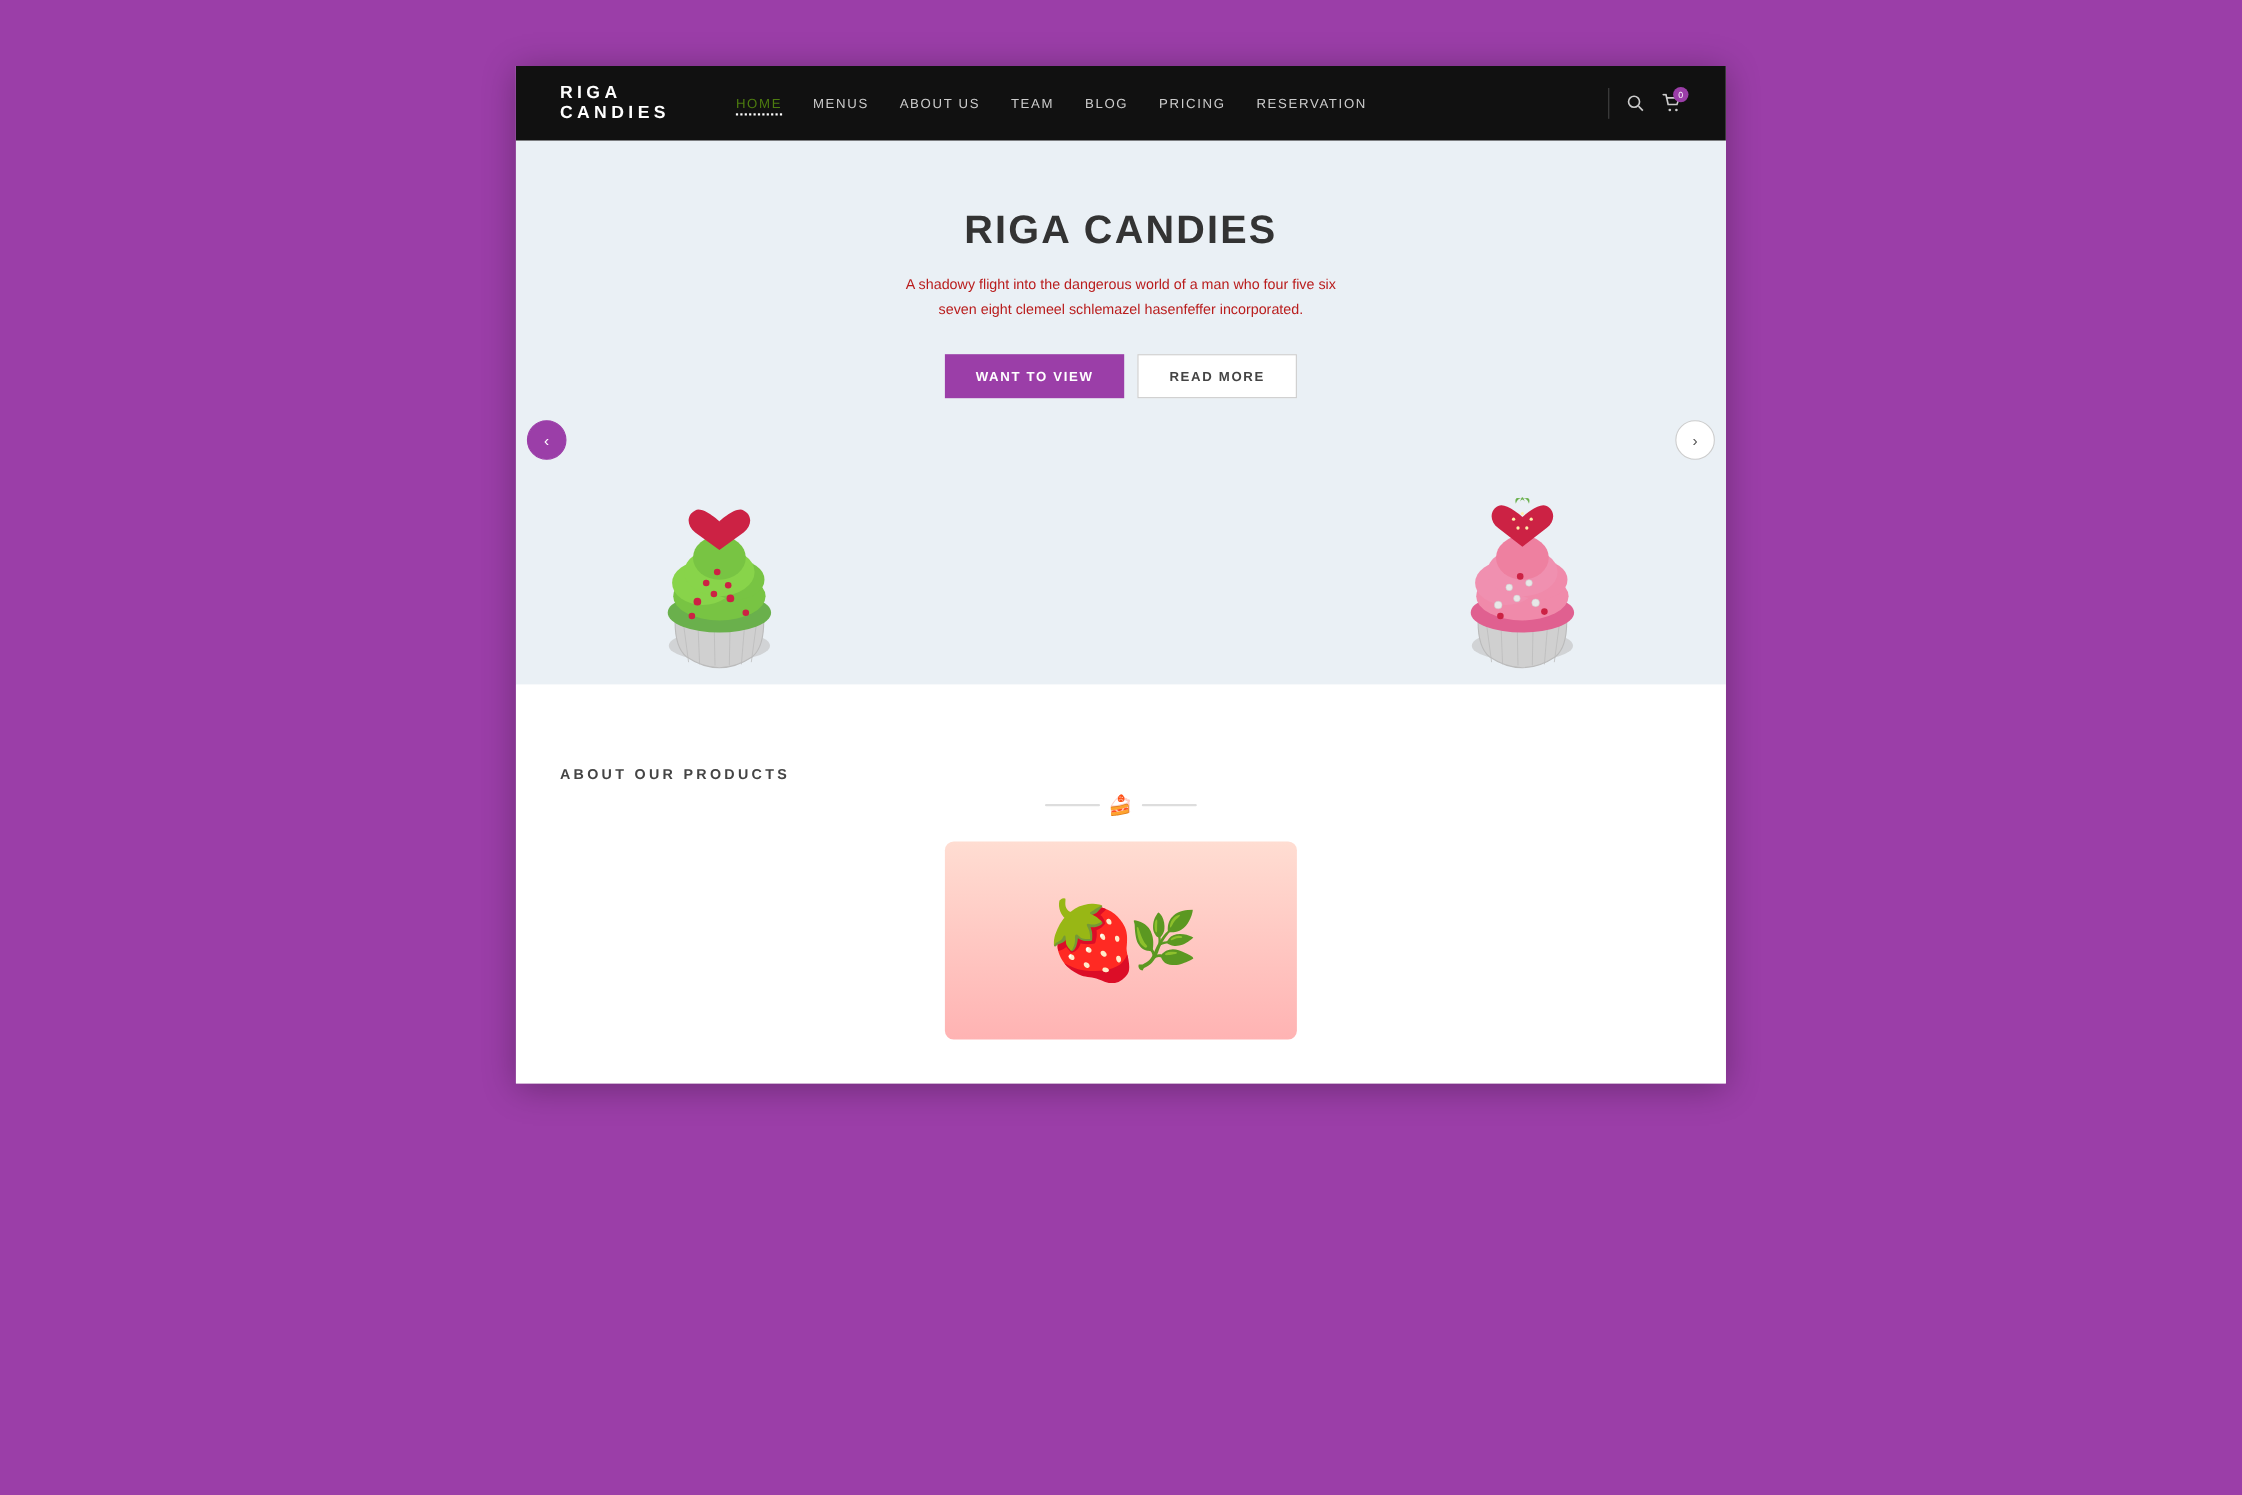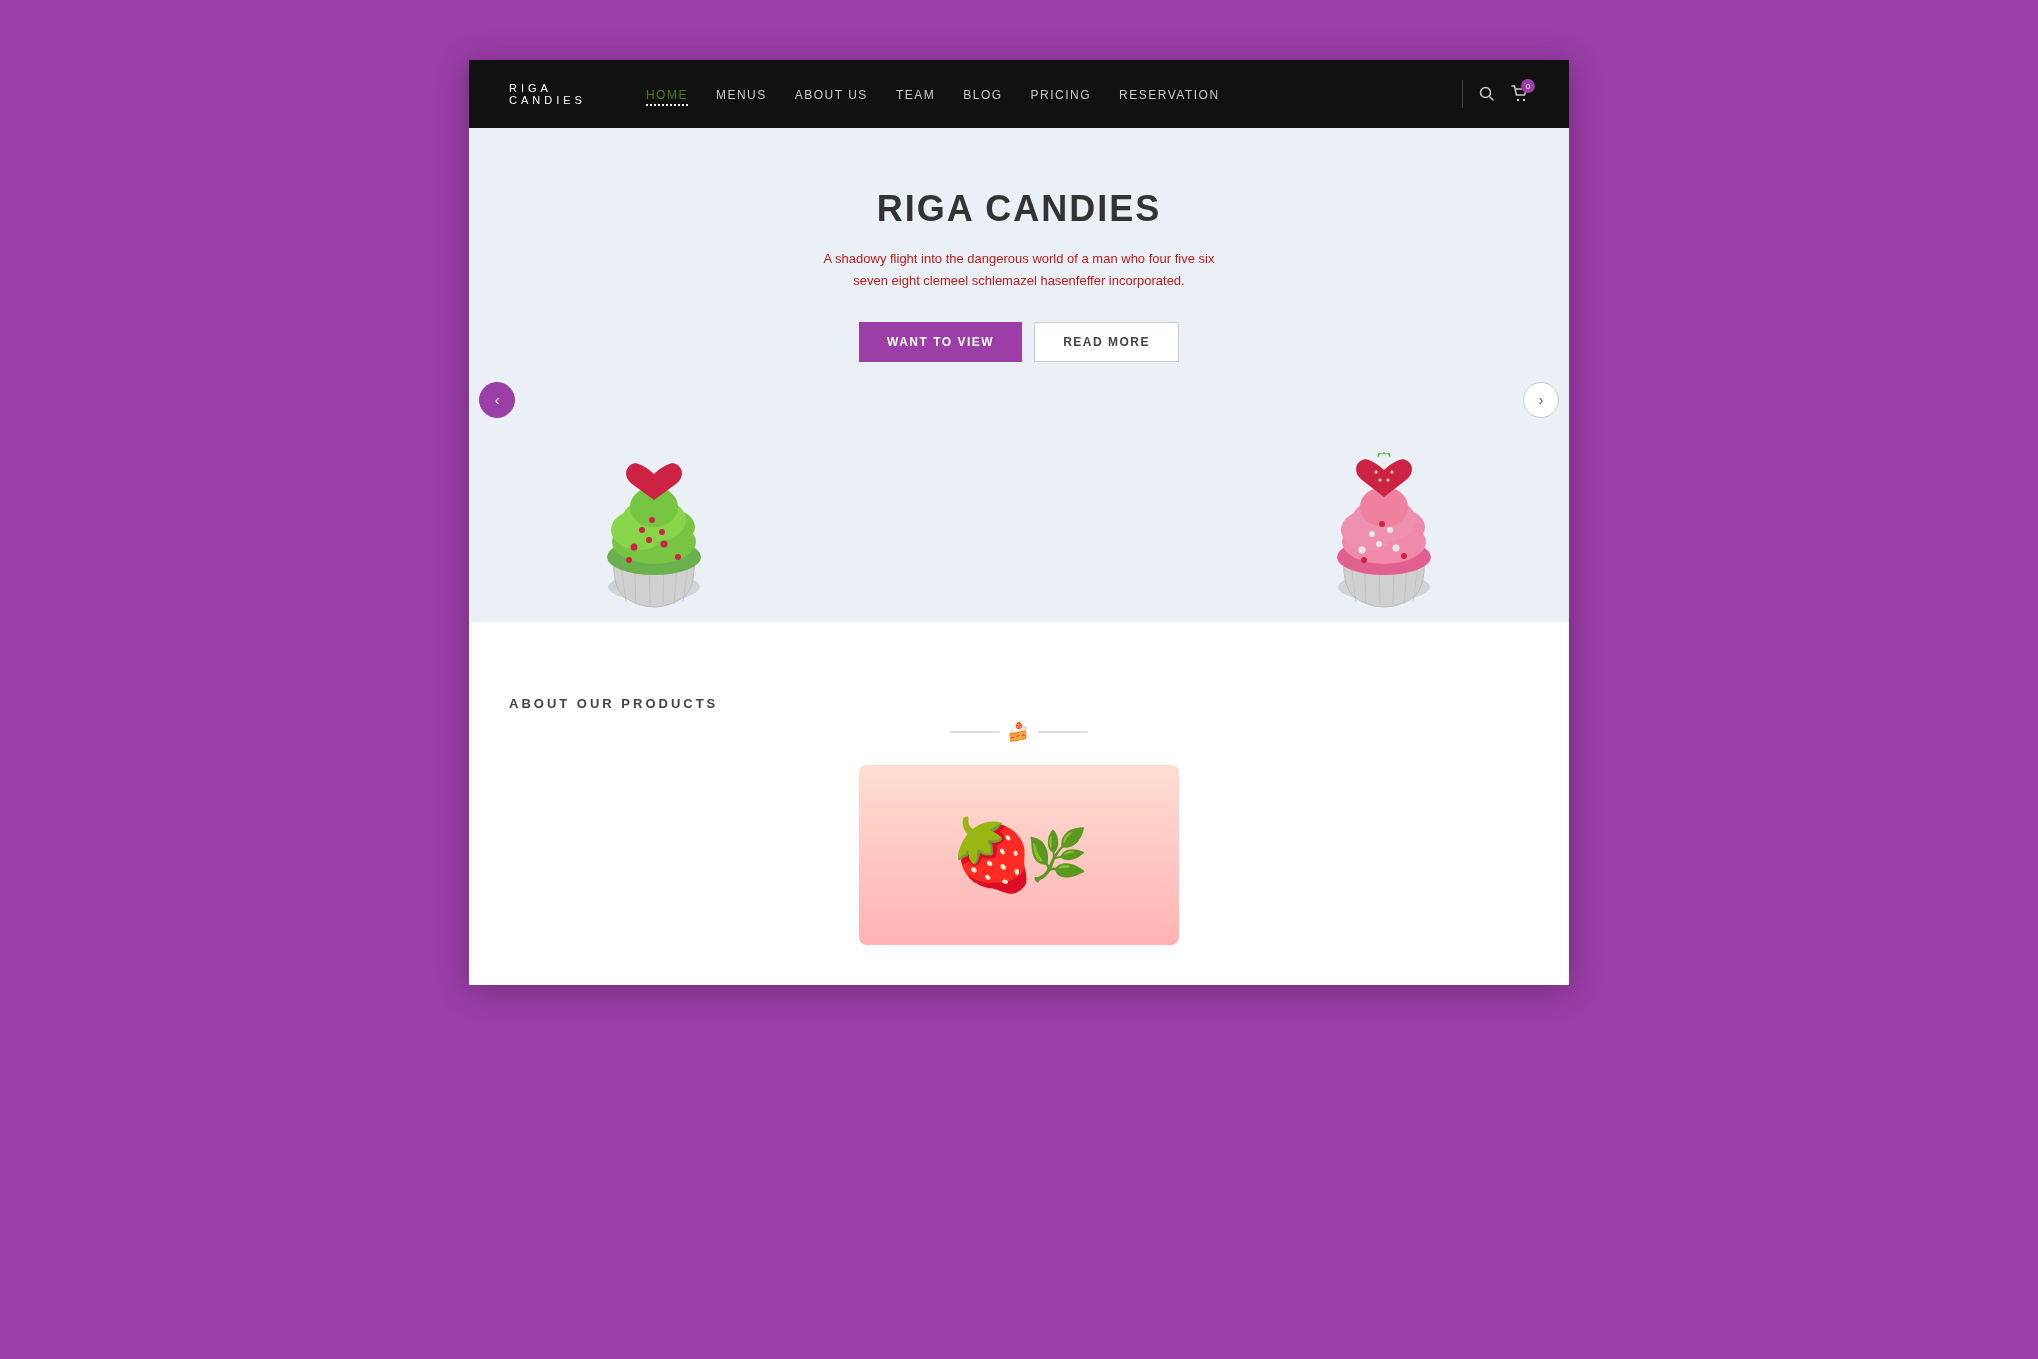--- a/index.html
+++ b/index.html
@@ -31,22 +31,22 @@
       color: #fff;
       font-size: 18px;
       font-weight: 700;
       letter-spacing: 2px;
       line-height: 1.1;
       margin-right: 60px;
       text-transform: uppercase;
     }
     .logo span {
       display: block;
-      font-size: 11px;
-      font-weight: 400;
+      font-size: 16px;
+      font-weight: 700;
       letter-spacing: 4px;
     }
     .nav-links {
       display: flex;
       gap: 28px;
       list-style: none;
       align-items: center;
       flex: 1;
     }
     .nav-links li a {

